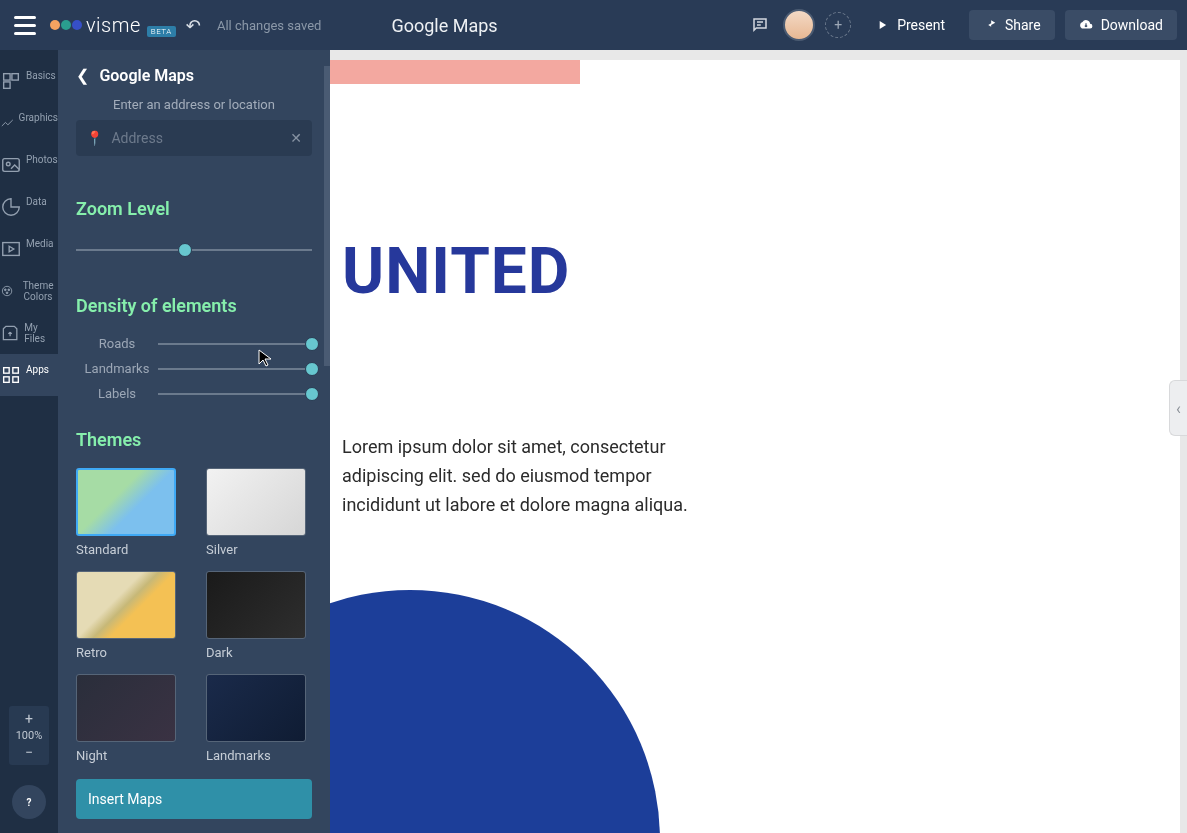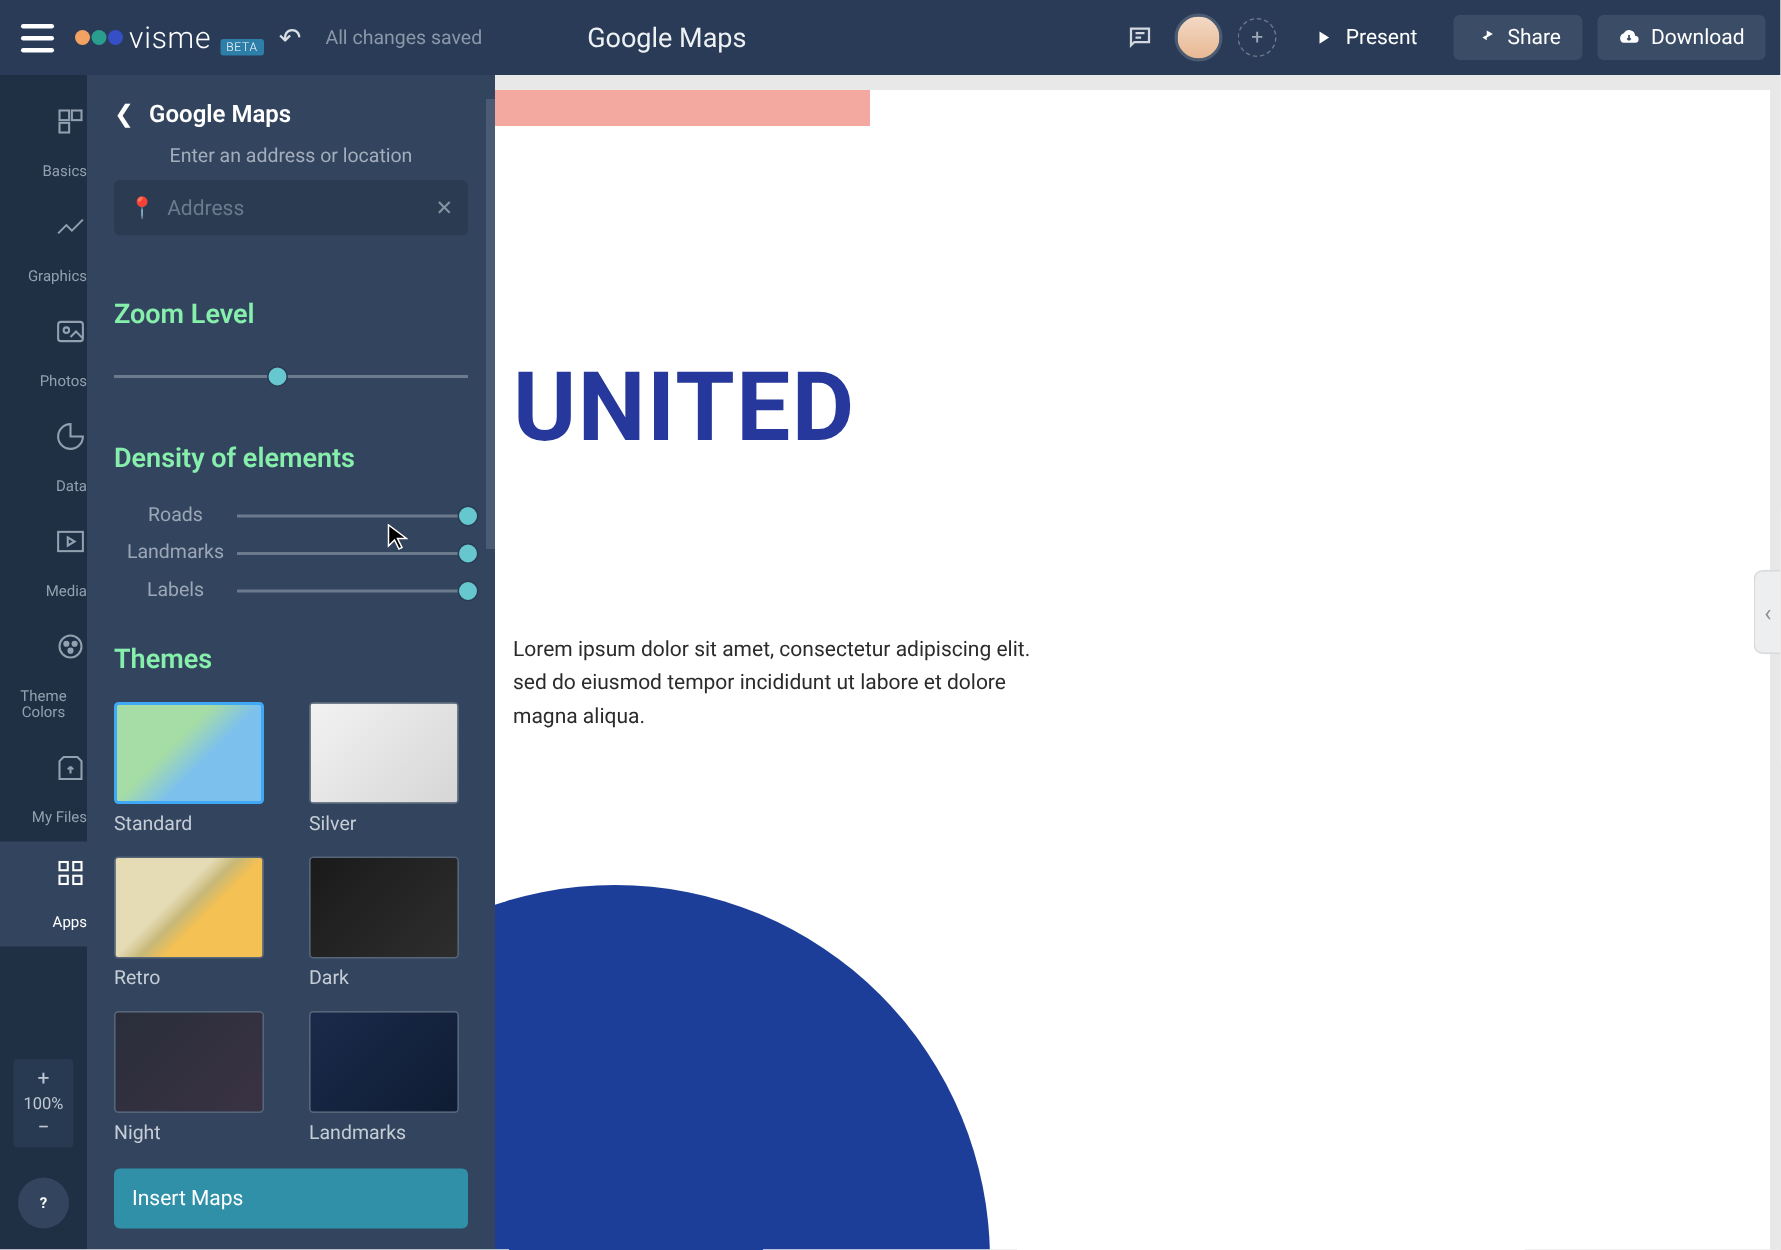--- a/index.html
+++ b/index.html
@@ -28,21 +28,21 @@
 .topbar .spacer{flex:1;}
 .top-icon{width:26px;height:26px;display:flex;align-items:center;justify-content:center;cursor:pointer;color:#d3d8df;font-size:16px;}
 .avatar{width:32px;height:32px;border-radius:50%;background:linear-gradient(#f3d9c5,#e8b893);border:2px solid #4b5b72;}
 .add-circle{width:26px;height:26px;border:1px dashed #6c7a8d;border-radius:50%;display:flex;align-items:center;justify-content:center;color:#9da8b6;font-size:14px;cursor:pointer;}
 .top-btn{display:flex;align-items:center;gap:8px;background:#3a4c66;color:#fff;padding:7px 14px;border-radius:4px;font-size:14px;cursor:pointer;text-align:center;}
 .top-btn.plain{background:transparent;}
 .top-btn svg{width:14px;height:14px;fill:#fff;}
 
 .main{display:flex;height:783px;}
 .leftbar{width:58px;background:#1f2f44;display:flex;flex-direction:column;align-items:center;padding-top:10px;color:#93a0b0;font-size:10px;}
-.lb-item{display:flex;flex-direction:column;align-items:flex-end;gap:17px;padding:10px 0;cursor:pointer;width:100%;}
+.lb-item{display:flex;flex-direction:row;align-items:flex-start;gap:4px;padding:10px 0;cursor:pointer;width:100%;}
 .lb-item svg{width:22px;height:22px;fill:none;stroke:#93a0b0;stroke-width:1.5;}
 .lb-item.active{background:#33455e;}
 .lb-item.active svg{stroke:#fff;}
 .lb-spacer{flex:1;}
 .zoom-box{display:flex;flex-direction:column;align-items:center;color:#c0c8d2;font-size:11px;background:#283a52;border-radius:3px;padding:3px 0;margin-bottom:20px;width:40px;}
 .zoom-box .zb{cursor:pointer;padding:2px;font-size:14px;}
 .help{width:34px;height:34px;border-radius:50%;background:#33455e;color:#fff;display:flex;align-items:center;justify-content:center;font-weight:bold;cursor:pointer;margin-bottom:14px;}
 
 .sidepanel{width:272px;background:#33455e;color:#d3d8df;display:flex;flex-direction:column;padding:16px 18px 14px;position:relative;overflow-y:auto;}
 .sidepanel::-webkit-scrollbar{width:6px;}
@@ -74,21 +74,21 @@
 .th-dark{background:linear-gradient(135deg,#1a1a1a,#2e2e2e);}
 .th-night{background:linear-gradient(135deg,#2a2e3b,#3a3243);}
 .th-aubergine{background:linear-gradient(135deg,#1a2a4a,#0f1c33);}
 
 .insert-btn{margin-top:16px;background:#2f90a8;color:#fff;text-align:left;padding:12px;border-radius:4px;font-size:14px;cursor:pointer;}
 
 .canvas-wrap{flex:1;background:#e8e8e8;position:relative;overflow:hidden;}
 .canvas{position:absolute;left:0;top:10px;width:850px;height:790px;background:#fff;}
 .pink-bar{position:absolute;left:0;top:0;width:250px;height:24px;background:#f3a8a0;}
 .title-text{position:absolute;left:12px;top:170px;color:#26389b;font-weight:700;font-size:64px;line-height:1.3;letter-spacing:1px;font-family:"Arial Narrow",Arial,sans-serif;}
-.body-text{position:absolute;left:12px;top:362px;color:#2b2b2b;font-size:14px;line-height:1.6;width:360px;}
+.body-text{position:absolute;left:12px;top:373px;color:#2b2b2b;font-size:18px;line-height:1.6;width:360px;}
 .blue-circle{position:absolute;left:-170px;top:530px;width:500px;height:500px;border-radius:50%;background:#1c3e99;}
 
 .right-rail{position:absolute;right:0;top:0;width:20px;height:100%;}
 .right-tab{position:absolute;right:0;top:330px;width:18px;height:56px;background:#edeef0;border:1px solid #d8d9db;border-right:none;border-radius:6px 0 0 6px;display:flex;align-items:center;justify-content:center;color:#8a8f96;cursor:pointer;}
 .right-tab::before{content:"‹";font-size:16px;}
 .cursor-arrow{position:absolute;left:200px;top:299px;pointer-events:none;}
 
 .scrollbar{position:absolute;right:0;top:16px;width:6px;height:300px;background:#4a5b73;}
 </style>
 </head>

